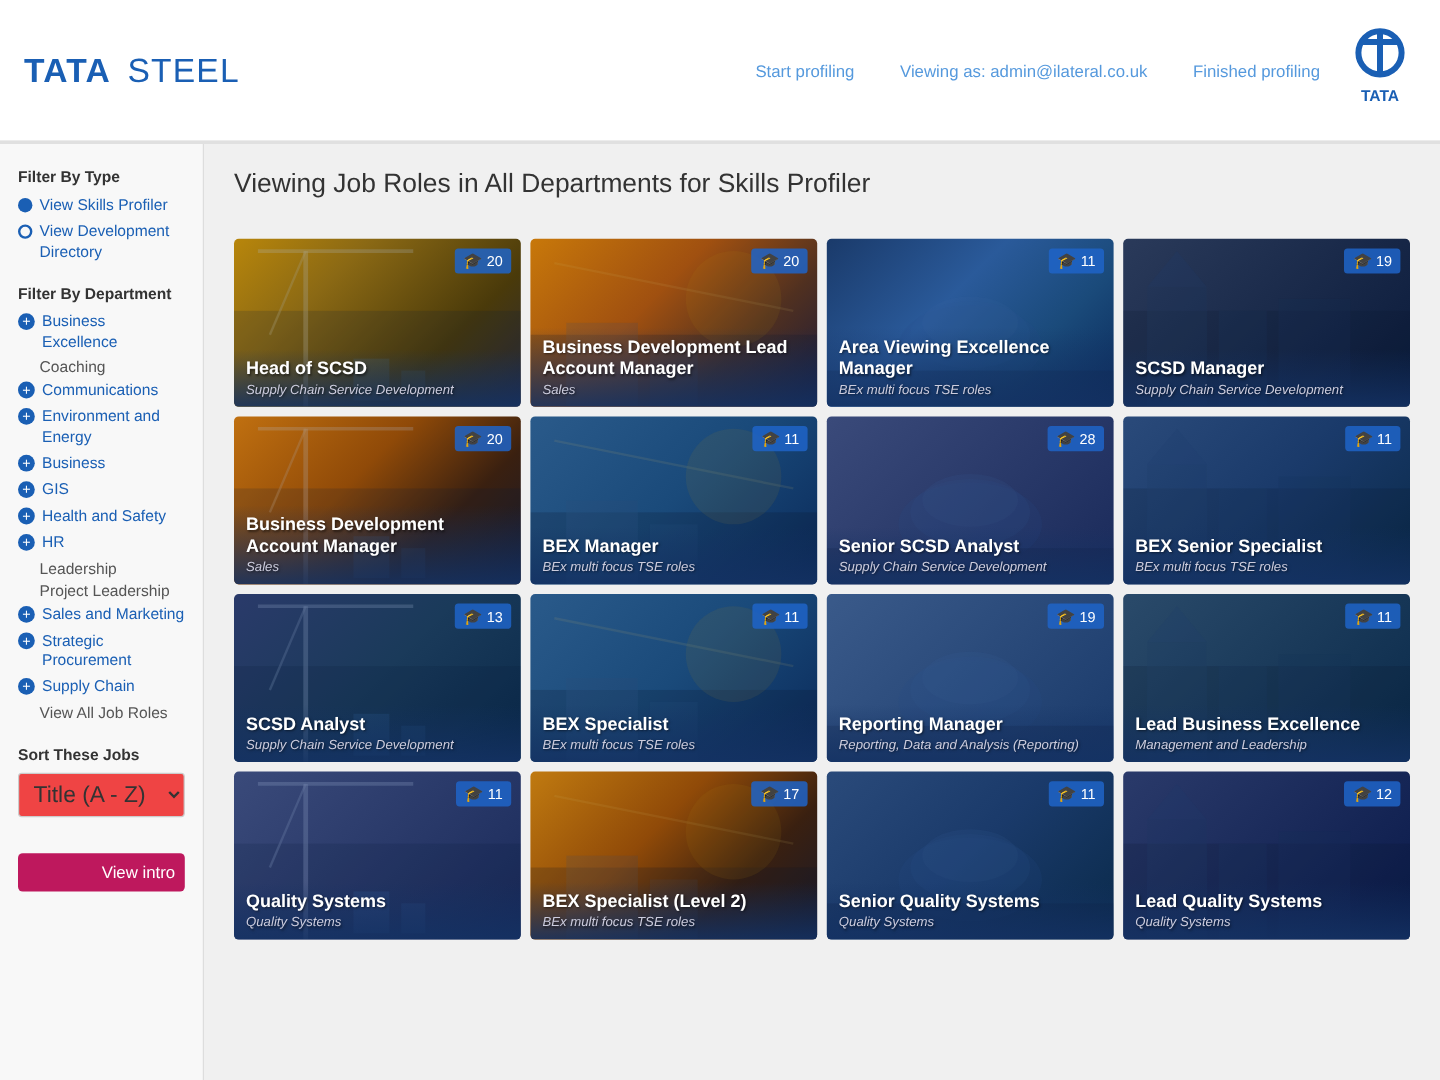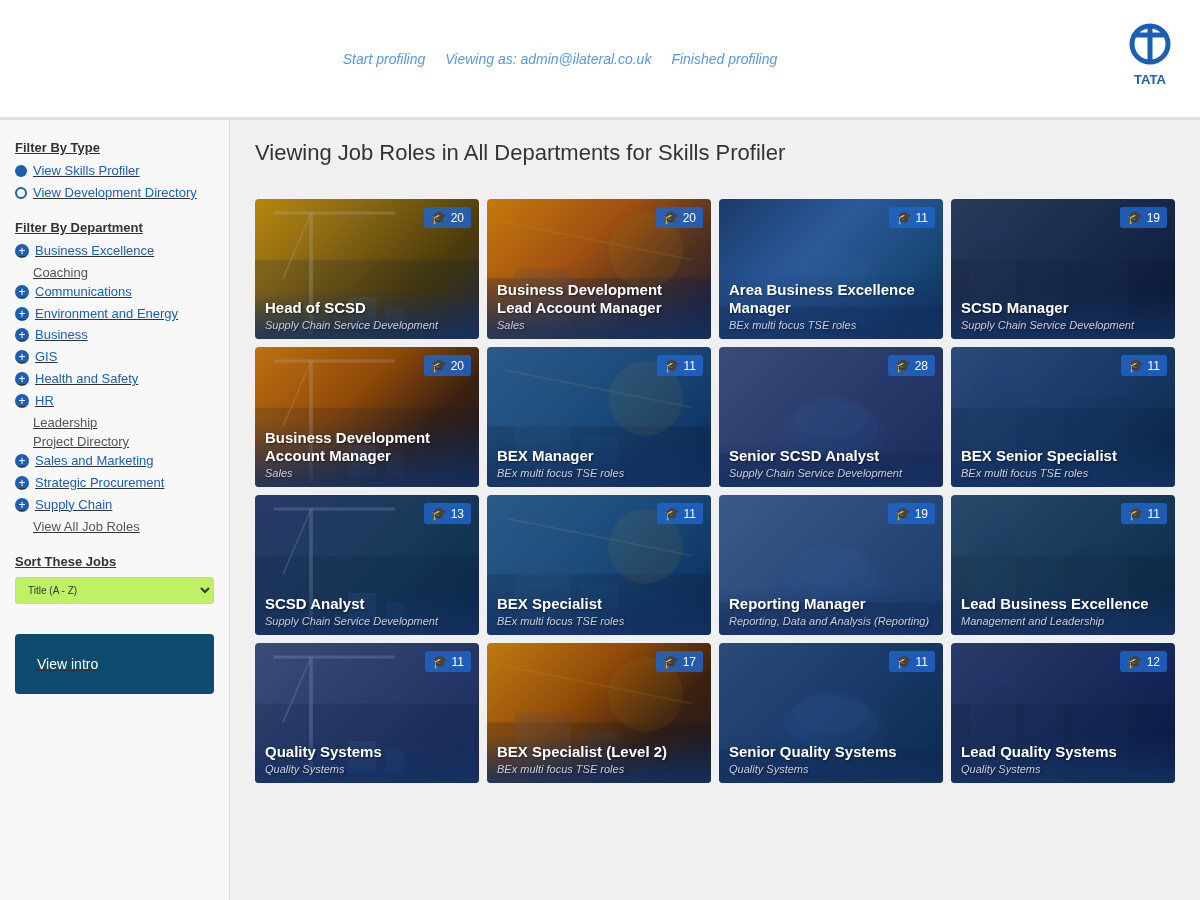--- a/index.html
+++ b/index.html
@@ -22,24 +22,23 @@
     #logo-text {
       font-size: 28px;
       font-weight: 900;
       color: #1a5fb4;
       letter-spacing: 1px;
     }
     #logo-text span.tata { color: #1a5fb4; }
     #logo-text span.steel { color: #1a5fb4; font-weight: 400; }
     #nav-links {
       display: flex;
-      gap: 20px;
+      gap: 38px;
       flex: 1;
-      justify-content: center;
-      font-style: italic;
+      justify-content: flex-end;
     }
     .nav-link {
       color: #5599dd;
       text-decoration: none;
       font-size: 14px;
       cursor: pointer;
     }
     #tata-logo {
       flex: 0 0 80px;
       text-align: right;
@@ -51,26 +50,25 @@
     }
 
     
     #main-layout {
       display: flex;
       min-height: calc(900px - 120px);
     }
 
     
     #sidebar {
-      width: 230px;
+      width: 170px;
       background: #f8f8f8;
       padding: 20px 15px;
       flex-shrink: 0;
       border-right: 1px solid #ddd;
-      text-decoration: underline;
     }
     .sidebar-section-title {
       font-weight: bold;
       color: #333;
       font-size: 13px;
       margin-bottom: 8px;
       margin-top: 16px;
     }
     .sidebar-section-title:first-child { margin-top: 0; }
     .sidebar-item {
@@ -122,38 +120,38 @@
       text-align: center;
       flex-shrink: 0;
       margin-top: 1px;
     }
     .sort-section { margin-top: 20px; }
     .sort-select {
       width: 100%;
       padding: 6px 8px;
       border: 1px solid #ccc;
       border-radius: 3px;
-      font-size: 10px;
-      background: #bef264;
+      font-size: 19px;
+      background: #ef4444;
       color: #333;
       appearance: auto;
       cursor: pointer;
     }
     .view-intro-btn {
       display: block;
       width: 100%;
       margin-top: 30px;
-      padding: 22px;
-      background: #0c4a6e;
+      padding: 8px;
+      background: #be185d;
       color: white;
       border: none;
       border-radius: 4px;
       font-size: 14px;
       cursor: pointer;
-      text-align: left;
+      text-align: right;
     }
 
     
     #main-content {
       flex: 1;
       padding: 20px 25px;
       overflow-y: auto;
     }
     #page-title {
       font-size: 22px;
@@ -238,20 +236,26 @@
       inset: 0;
       width: 100%;
       height: 100%;
       opacity: 0.4;
     }
   </style>
 </head>
 <body>
 
 <div id="header">
+  <div id="logo-area">
+    <div id="logo-text">
+      <span class="tata" style="font-weight:900;">TATA</span>
+      <span class="steel" style="font-weight:400; margin-left:6px;">STEEL</span>
+    </div>
+  </div>
   <nav id="nav-links">
     <a class="nav-link">Start profiling</a>
     <a class="nav-link">Viewing as: admin@ilateral.co.uk</a>
     <a class="nav-link">Finished profiling</a>
   </nav>
   <div id="tata-logo">
     <svg class="tata-icon" viewBox="0 0 60 70" xmlns="http://www.w3.org/2000/svg">
 
       <circle cx="30" cy="22" r="18" fill="none" stroke="#1a5fb4" stroke-width="5"></circle>
       <path d="M30 4 L30 40" stroke="#1a5fb4" stroke-width="5"></path>
@@ -308,21 +312,21 @@
       <a class="sidebar-link">Health and Safety</a>
     </div>
 
     <div class="sidebar-item">
       <span class="sidebar-cross">+</span>
       <a class="sidebar-link">HR</a>
     </div>
 
     <div class="sidebar-sub-item">Leadership</div>
 
-    <div class="sidebar-sub-item">Project Directory</div>
+    <div class="sidebar-sub-item">Project Leadership</div>
 
     <div class="sidebar-item">
       <span class="sidebar-cross">+</span>
       <a class="sidebar-link">Sales and Marketing</a>
     </div>
 
     <div class="sidebar-item">
       <span class="sidebar-cross">+</span>
       <a class="sidebar-link">Strategic Procurement</a>
     </div>
@@ -391,21 +395,21 @@
             <ellipse cx="120" cy="90" rx="60" ry="35" fill="rgba(40,80,140,0.4)"></ellipse>
             <ellipse cx="120" cy="80" rx="50" ry="28" fill="rgba(50,90,150,0.35)"></ellipse>
             <ellipse cx="120" cy="70" rx="40" ry="22" fill="rgba(60,100,160,0.3)"></ellipse>
             <rect x="0" y="110" width="240" height="30" fill="rgba(10,20,50,0.5)"></rect>
           </svg>
     <div class="job-card-badge">
       <span class="grad-icon">🎓</span>
       <span>11</span>
     </div>
     <div class="job-card-overlay">
-      <div class="job-card-title">Area Business Excellence Manager</div>
+      <div class="job-card-title">Area Viewing Excellence Manager</div>
       <div class="job-card-subtitle">BEx multi focus TSE roles</div>
     </div>
   </div>
         <div class="job-card bg-industrial-4">
     <svg class="card-svg-overlay" viewBox="0 0 240 140" xmlns="http://www.w3.org/2000/svg">
             <rect x="0" y="60" width="240" height="80" fill="rgba(10,20,40,0.4)"></rect>
             <rect x="20" y="40" width="50" height="100" fill="rgba(30,60,100,0.4)"></rect>
             <rect x="80" y="60" width="40" height="80" fill="rgba(25,55,95,0.4)"></rect>
             <rect x="130" y="50" width="60" height="90" fill="rgba(20,50,90,0.4)"></rect>
             <polygon points="20,40 45,10 70,40" fill="rgba(30,60,110,0.5)"></polygon>

